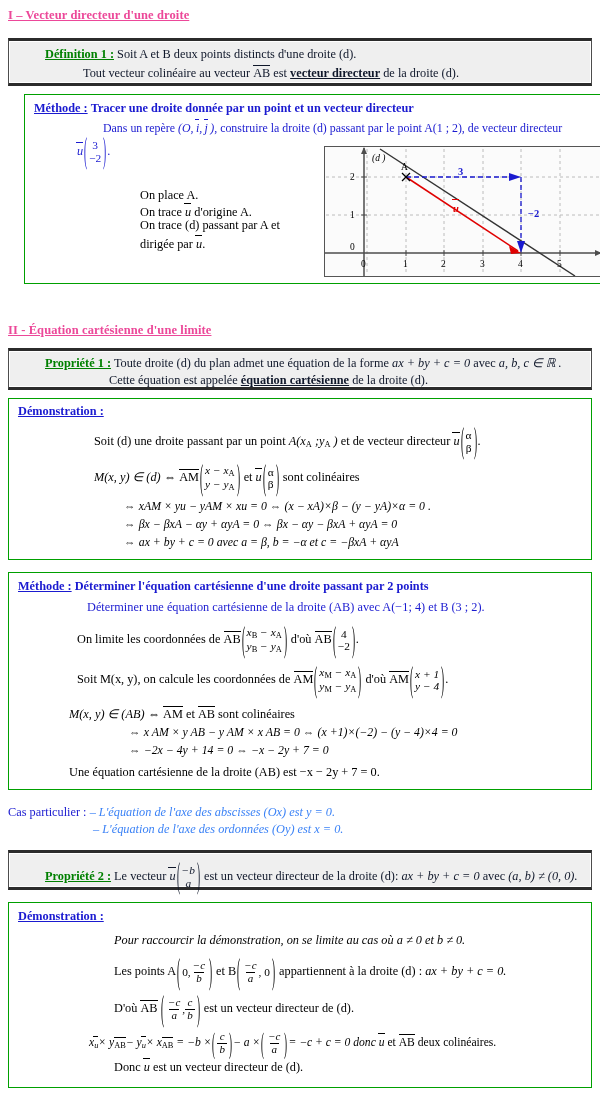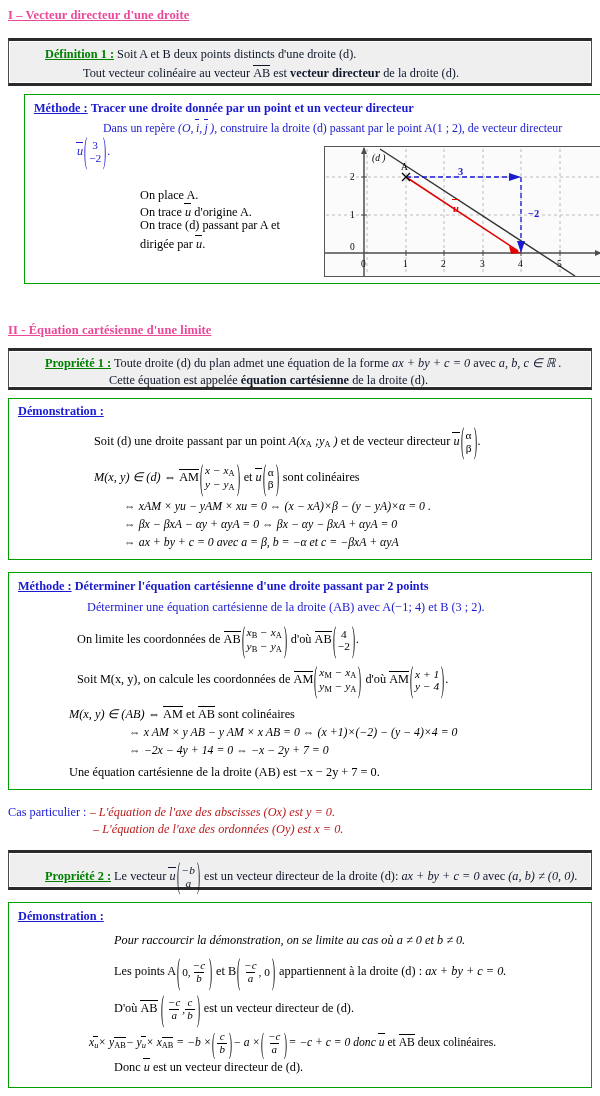--- a/index.html
+++ b/index.html
@@ -33,22 +33,22 @@
   }
   .box-green{
     background:#ffffff;
     border:1.4px solid #00a000;
   }
 
   .lbl-def{color:#008000;font-weight:bold;text-decoration:underline;margin-left:28px;}
   .lbl-meth{color:#1a1ad0;font-weight:bold;text-decoration:underline;}
   .red{color:#0f172a;}
   .blue{color:#1a1ad0;}
-  .black{color:#b91c1c;}
-  .u{}
+  .black{color:#3b82f6;}
+  .u{text-decoration:underline;}
   .b{font-weight:bold;}
 
   .txt{
     position:absolute;
     font-size:12.3px;
     line-height:15px;
     white-space:nowrap;
     font-family:"Liberation Serif", serif;
   }
   .ital{font-style:italic;}

